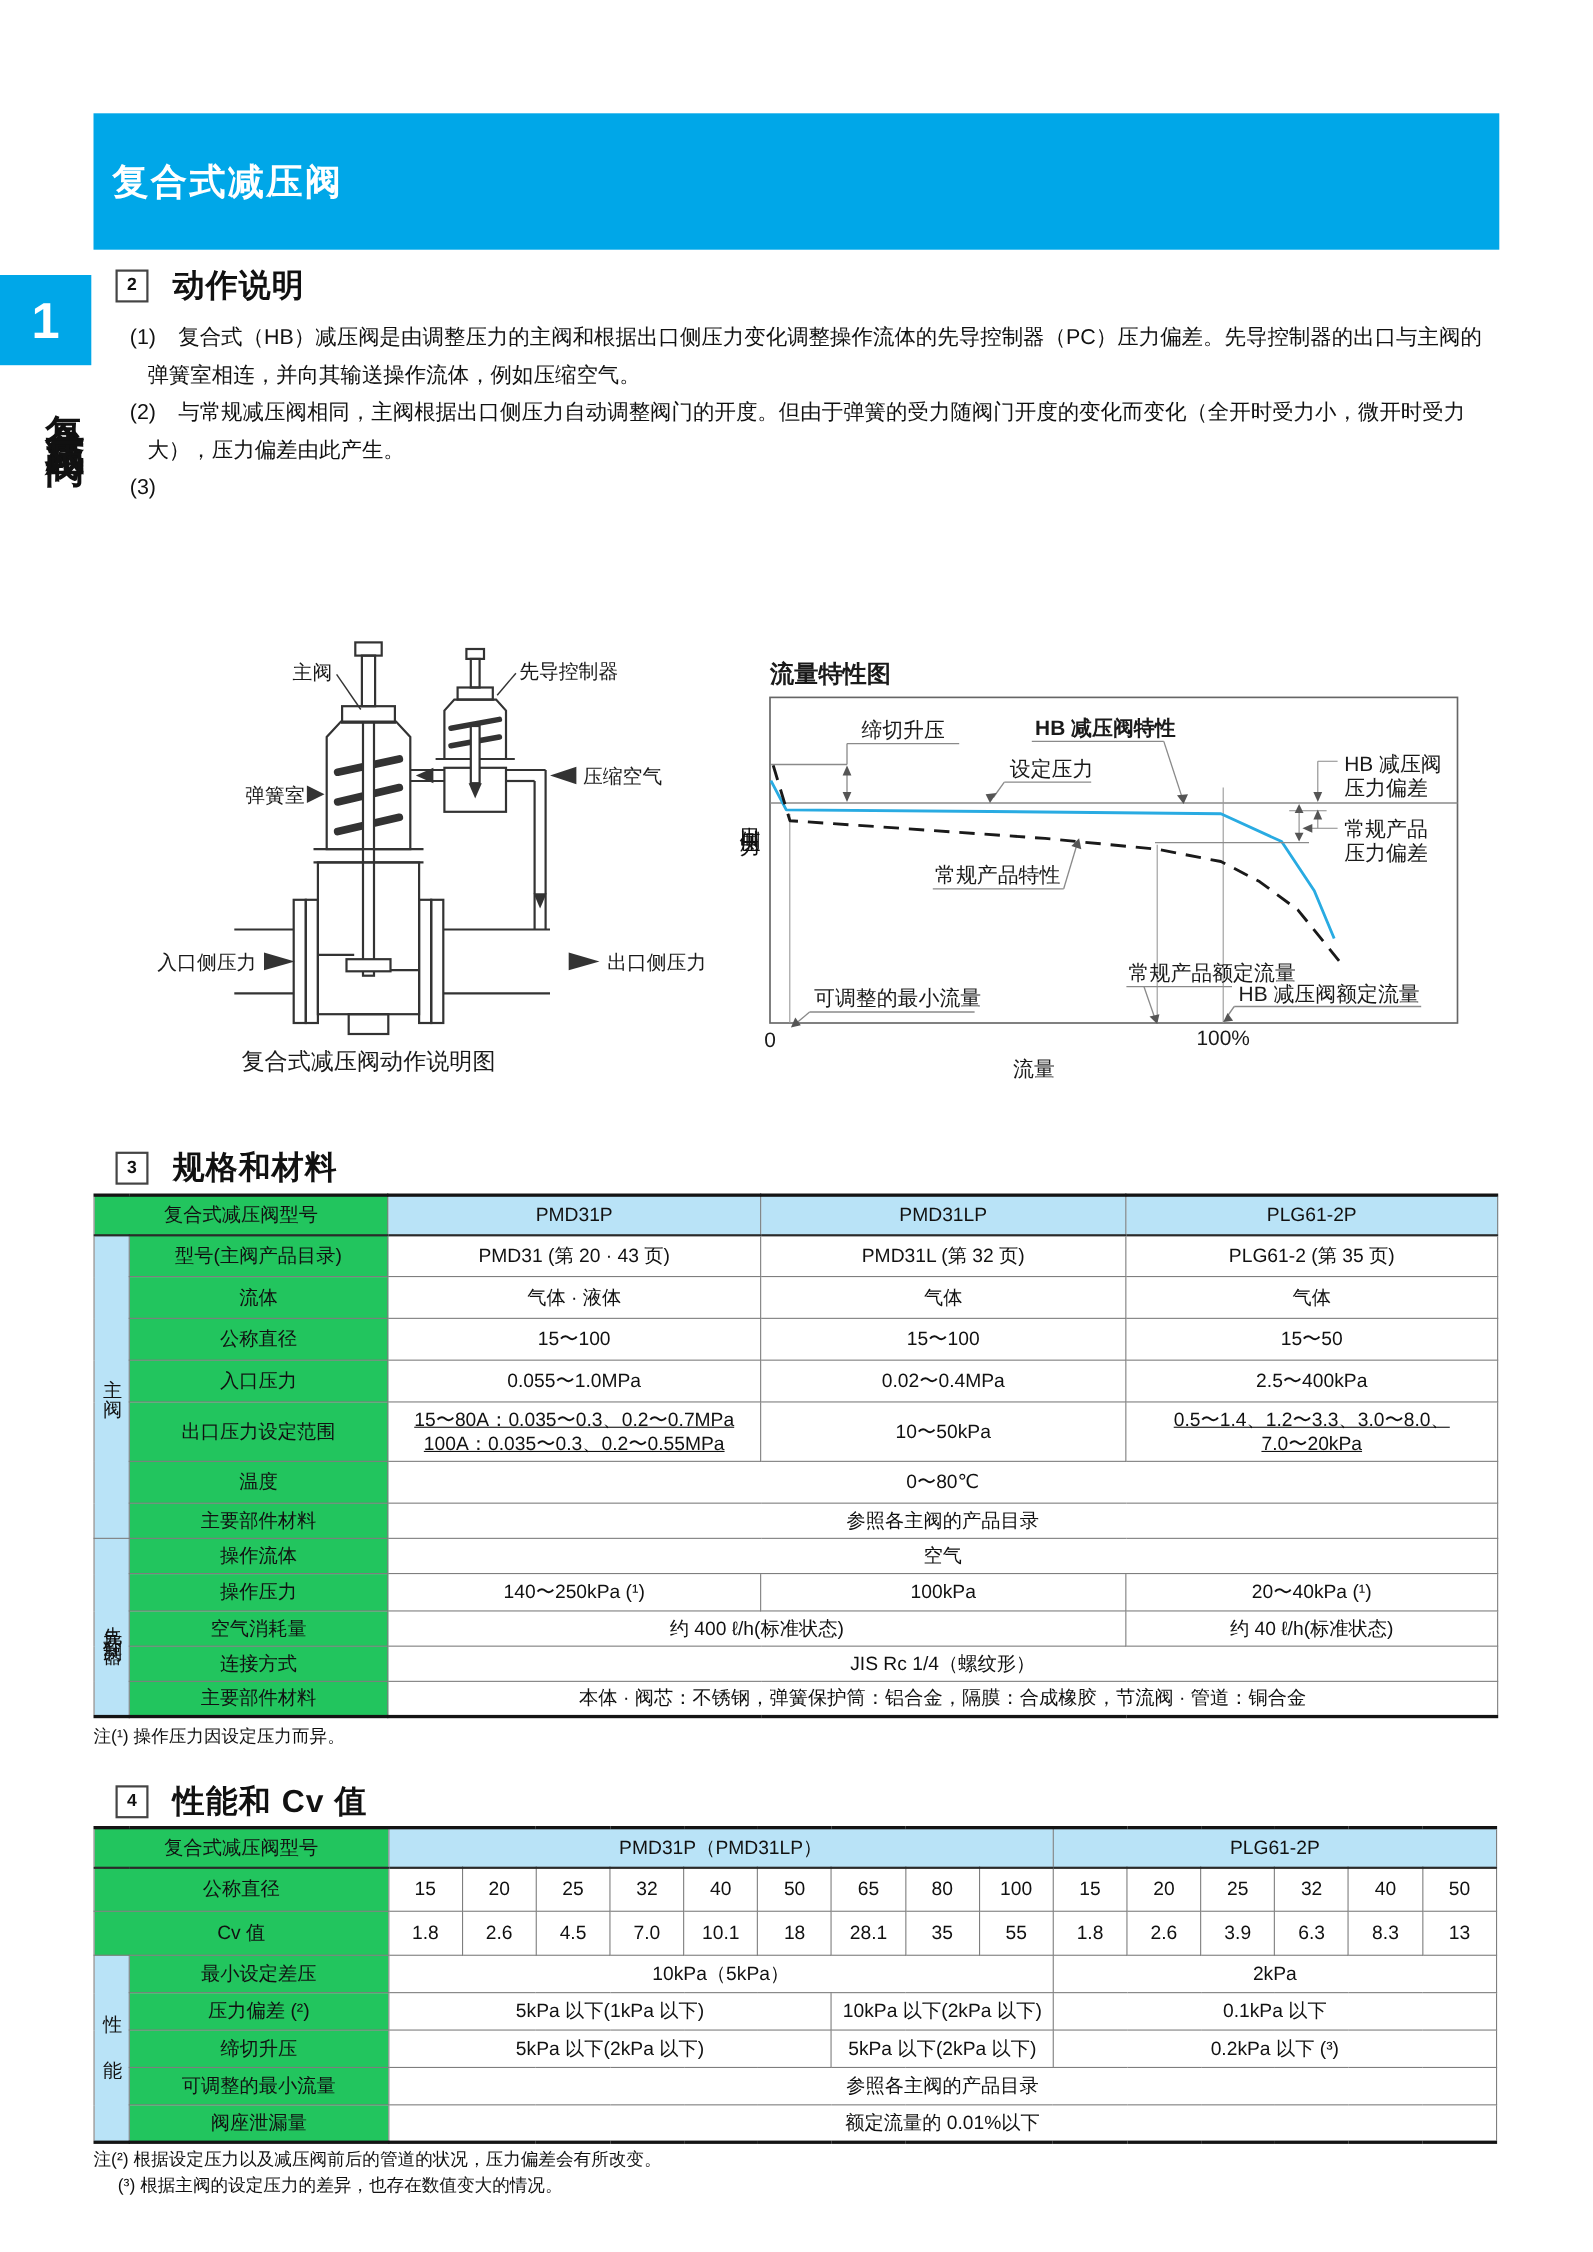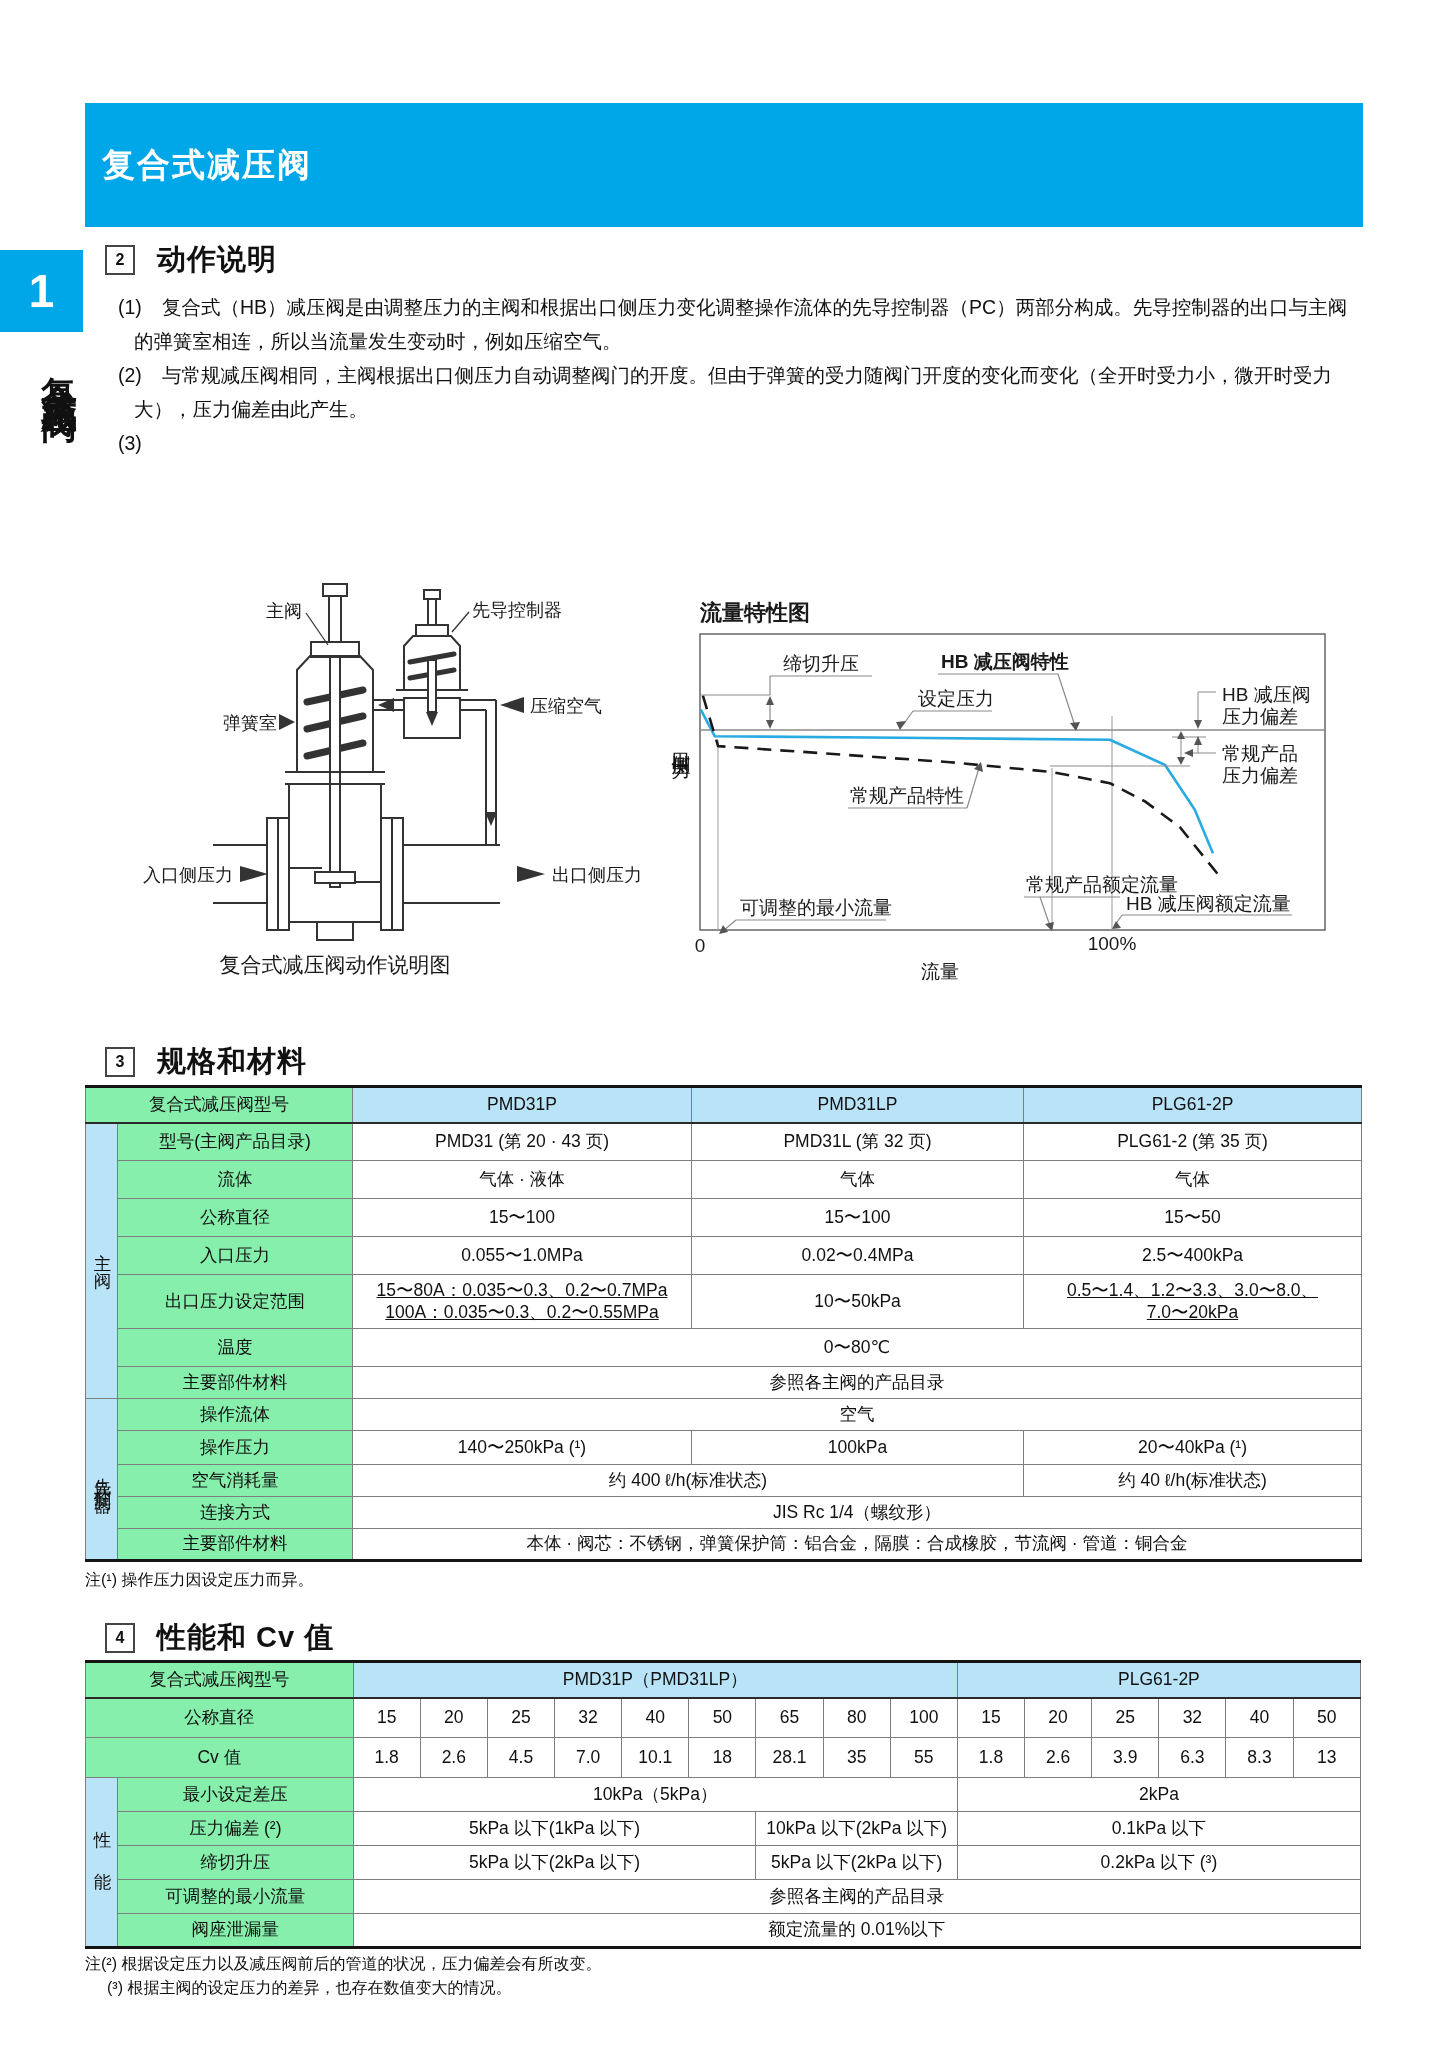--- a/index.html
+++ b/index.html
@@ -27,21 +27,21 @@
   .para .num{position:absolute;left:0;top:0;text-indent:0;}
   
   .fig-svg{left:85px;top:575px;}
   .chart-ylabel{left:668px;top:737px;writing-mode:vertical-rl;text-orientation:upright;font-size:19px;letter-spacing:2px;}
   
   table.spec{border-collapse:collapse;table-layout:fixed;width:1276px;
     border-top:3px solid #141414;border-bottom:3px solid #141414;font-size:17.5px;}
   table.spec td{border:1px solid #7e7e7e;text-align:center;vertical-align:middle;padding:0 4px;
     white-space:pre-line;line-height:1.25;}
   table.spec tr.hdr td{border-bottom:2.5px solid #2a2a2a;}
-  td.lab{background:#86efac;}
+  td.lab{background:#22c55e;}
   td.hd{background:#b9e3f7;font-weight:normal;}
   td.grp{background:#b9e3f7;}
   td.tl{text-align:left;padding-left:9px;text-decoration:underline;}
   .vtext{display:inline-block;writing-mode:vertical-rl;text-orientation:upright;}
   .v-main{letter-spacing:18px;}
   .v-pilot{letter-spacing:5px;}
   .v-perf{letter-spacing:42px;}
   .note{font-size:16px;line-height:24px;}
   .note .ind{margin-left:22px;}
   svg text{fill:#1a1a1a;}
@@ -57,21 +57,21 @@
 <div class="abs side-title">复合式减压阀</div>
 
 <div class="abs sec-head" style="left:105px;top:240px;">
   <div class="sec-box">2</div>
   <div class="sec-title">动作说明</div>
 </div>
 
 <div class="abs paras">
   <div class="para">
     <span class="num">(1)</span>
-    <span>复合式（HB）减压阀是由调整压力的主阀和根据出口侧压力变化调整操作流体的先导控制器（PC）两部分构成。先导控制器的出口与主阀的弹簧室相连，所以当流量发生变动时，例如压缩空气。</span>
+    <span>复合式（HB）减压阀是由调整压力的主阀和根据出口侧压力变化调整操作流体的先导控制器（PC）压力偏差。先导控制器的出口与主阀的弹簧室相连，并向其输送操作流体，例如压缩空气。</span>
   </div>
   <div class="para">
     <span class="num">(2)</span>
     <span>与常规减压阀相同，主阀根据出口侧压力自动调整阀门的开度。但由于弹簧的受力随阀门开度的变化而变化（全开时受力小，微开时受力大），压力偏差由此产生。</span>
   </div>
   <div class="para">
     <span class="num">(3)</span>
   </div>
 </div>
 

